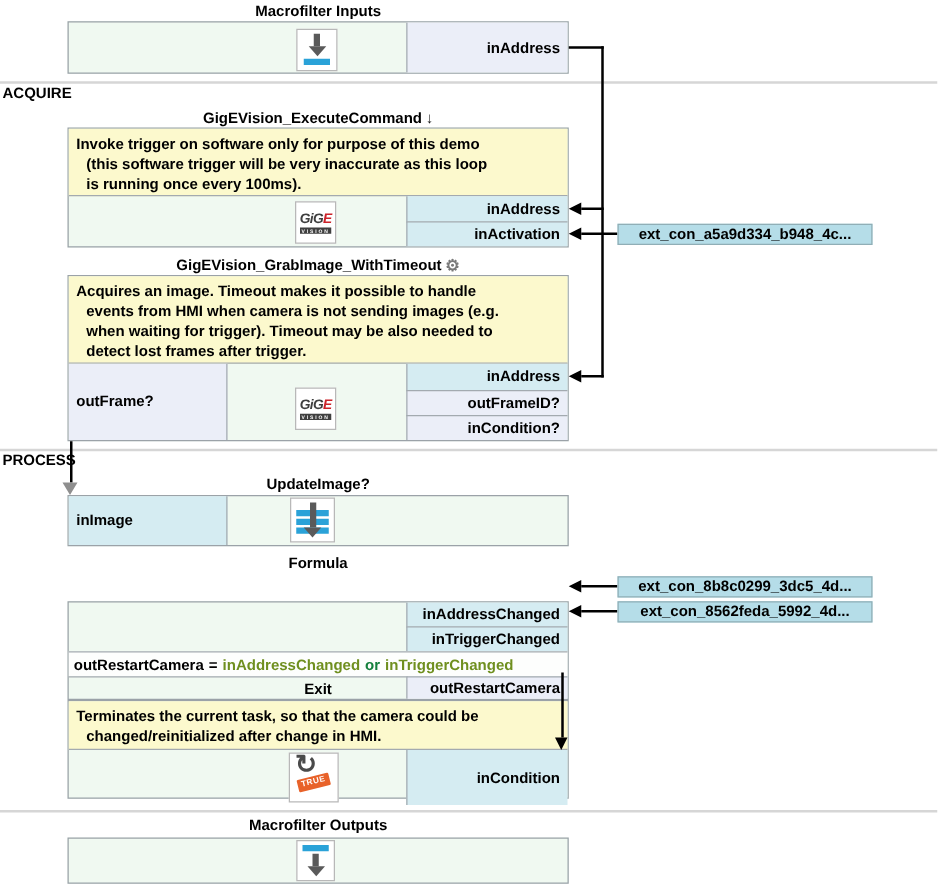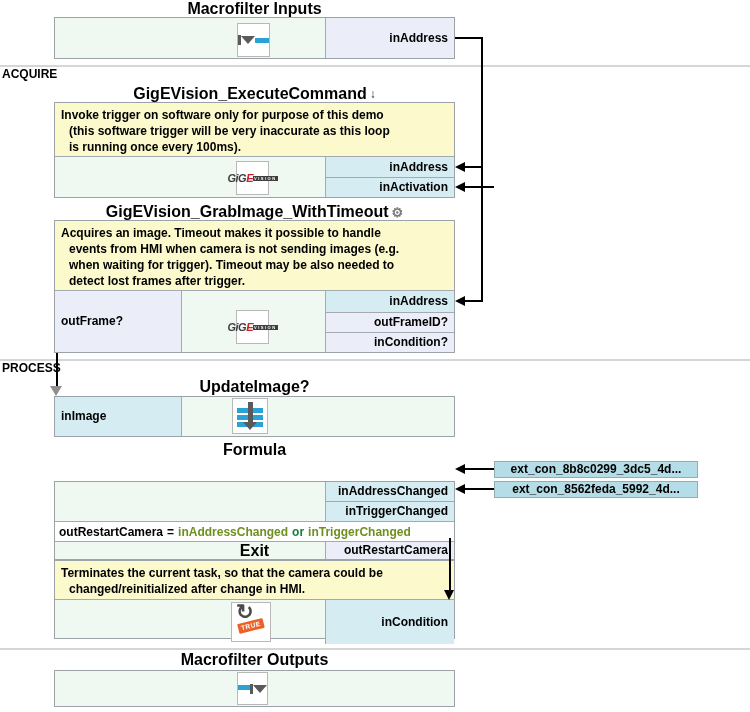--- a/index.html
+++ b/index.html
@@ -4,21 +4,21 @@
 <style>
   html,body { margin:0; padding:0; background:#fff; }
   #canvas {
     position:relative; width:750px; height:712px; overflow:hidden;
     font-family:"Liberation Sans", sans-serif; font-weight:bold; color:#000;
   }
   
   .sline { position:absolute; left:0; width:750px; height:2px; background:#D6D6D6; }
   .slabel { position:absolute; left:2px; font-size:12px; height:14px; line-height:14px; }
   
-  .btitle { position:absolute; left:54px; width:401px; height:14px; font-size:16px;
+  .btitle { position:absolute; left:54px; width:401px; height:14px; font-size:12px;
             display:flex; justify-content:center; align-items:center; gap:3px; white-space:nowrap; }
   
   .block { position:absolute; left:54px; width:401px; border:1px solid #9BA2A8;
            box-sizing:border-box; background:#F0F9F1; }
   .comment { position:absolute; left:0; top:0; width:100%; box-sizing:border-box;
              background:#FCF9CD; border-bottom:1px solid #A3AAB0; font-size:12px; line-height:16px;
              padding:4px 4px 0 14px; text-indent:-8px; white-space:pre-line; overflow:hidden; }
   .cell { position:absolute; box-sizing:border-box; font-size:12px; white-space:nowrap; overflow:hidden; }
   .pin  { background:#D5ECF2; }
   .pout { background:#EBEEF8; }
@@ -36,21 +36,21 @@
   .ah-down { position:absolute; width:0; height:0; border-left:5px solid transparent;
              border-right:5px solid transparent; border-top:10px solid #000; }
   .ah-down-gray { position:absolute; width:0; height:0; border-left:6px solid transparent;
              border-right:6px solid transparent; border-top:10px solid #8F8F8F; }
   
   .ext { position:absolute; width:204px; height:17px; background:#B5DDE8; border:1px solid #90AEB6;
          box-sizing:border-box; font-size:12px; line-height:15px; text-align:center;
          white-space:nowrap; overflow:hidden; }
   
   .ibox { position:absolute; background:#fff; border:1px solid #B8B8B8; box-sizing:border-box;
-          display:flex; flex-direction:row; align-items:center; justify-content:center; }
+          display:flex; flex-direction:column; align-items:center; justify-content:center; }
   .astem { width:5px; height:10px; background:#5A5A5A; }
   .ahead { width:0; height:0; border-left:7px solid transparent; border-right:7px solid transparent;
            border-top:8px solid #5A5A5A; }
   .bluebar { width:21px; height:5px; background:#2AA2D8; margin:2px 0; }
   .ubars { display:flex; flex-direction:column; gap:2px; margin-top:2px; }
   .ubar { width:26px; height:5px; background:#2AA2D8; }
   .uarrow { position:absolute; left:50%; top:3px; transform:translateX(-50%);
             display:flex; flex-direction:column; align-items:center; }
   .uarrow .astem { height:20px; }
   .gige { font-style:italic; font-size:11px; line-height:11px; letter-spacing:-0.5px; display:flex; }
@@ -194,16 +194,17 @@
   <div class="ah-down-gray" style="left:50px;top:386px"></div>
 
   <div class="hline" style="left:465px;top:468px;width:29px;height:2px"></div>
   <div class="ah-left" style="left:455px;top:464px"></div>
   <div class="hline" style="left:465px;top:488px;width:29px;height:2px"></div>
   <div class="ah-left" style="left:455px;top:484px"></div>
 
   <div class="vline" style="left:449px;top:538px;width:2px;height:52px"></div>
   <div class="ah-down" style="left:444px;top:590px"></div>
 
+  <div class="ext" style="left:494px;top:179px">ext_con_a5a9d334_b948_4c...</div>
   <div class="ext" style="left:494px;top:461px">ext_con_8b8c0299_3dc5_4d...</div>
   <div class="ext" style="left:494px;top:481px">ext_con_8562feda_5992_4d...</div>
 
 </div>
 
 </body></html>

